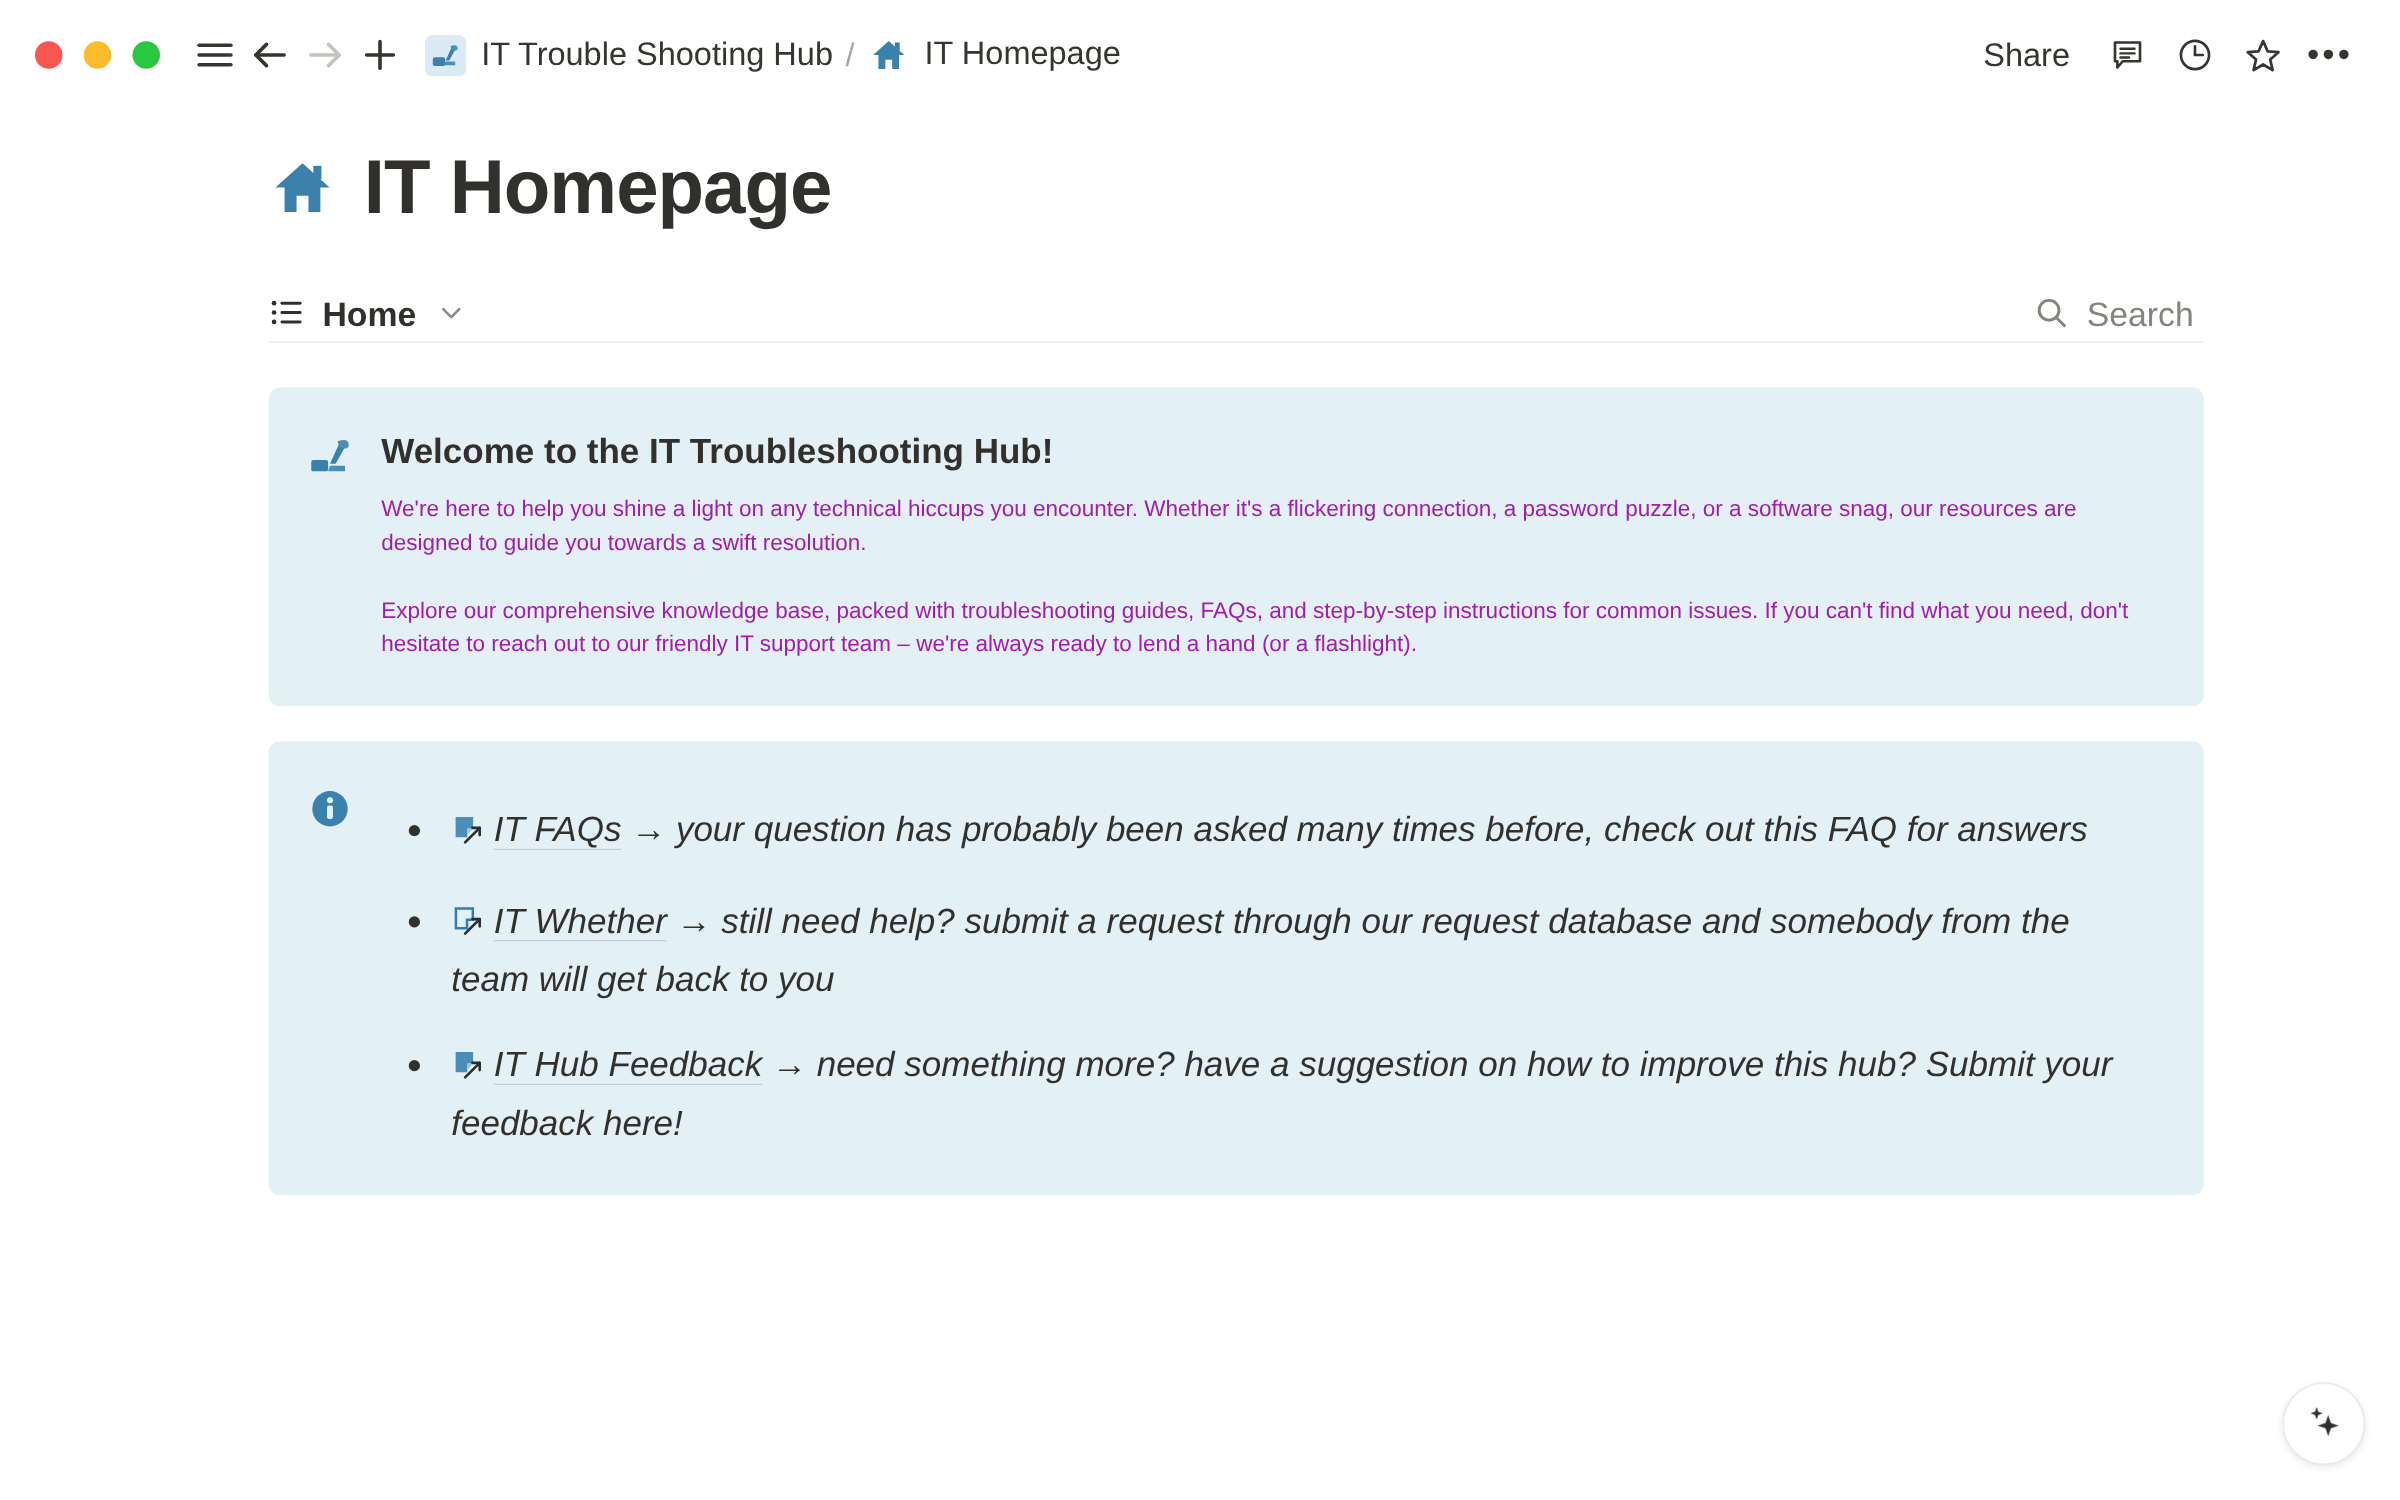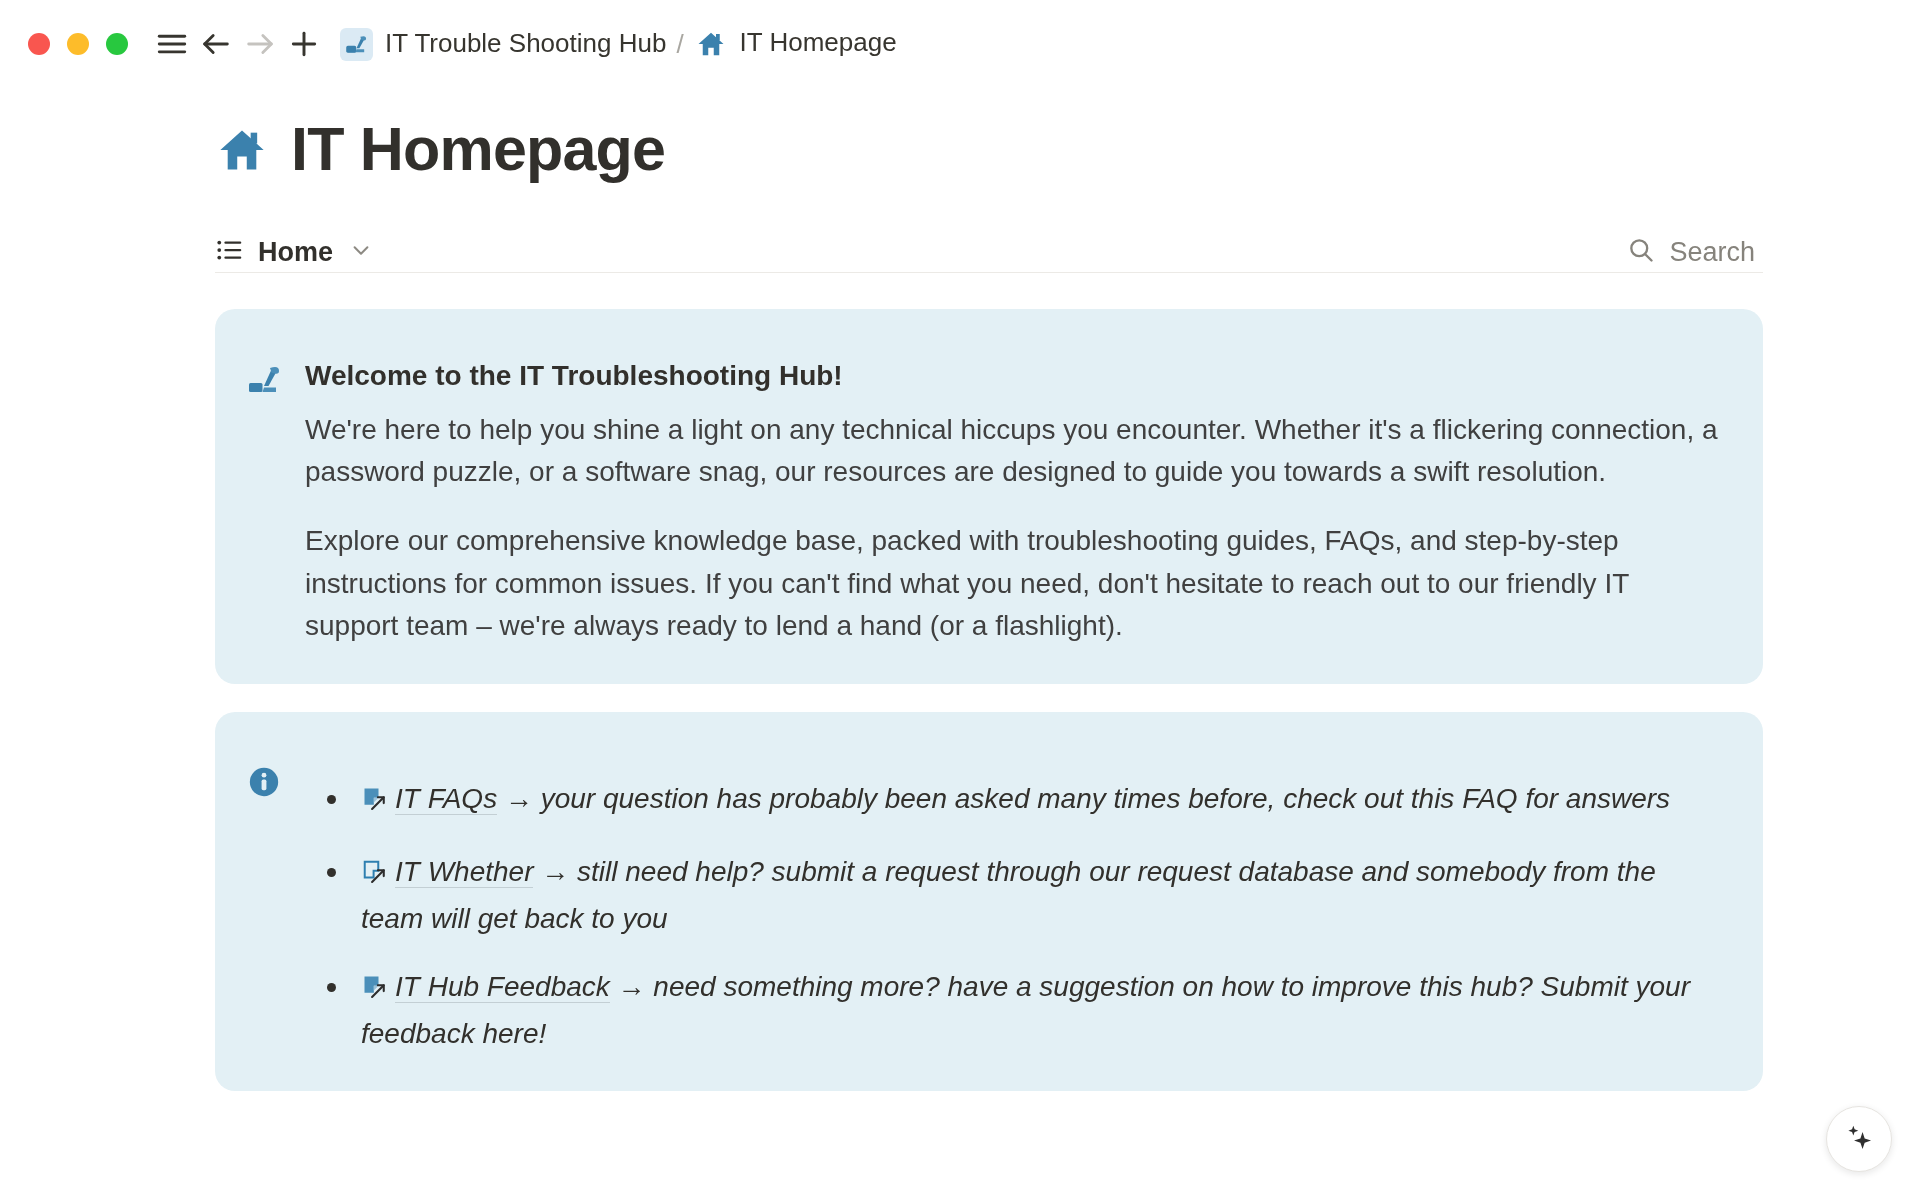--- a/index.html
+++ b/index.html
@@ -134,41 +134,41 @@
     align-items: center;
     gap: 14px;
     cursor: pointer;
     padding-right: 8px;
   }
   .search-label { font-size: 27px; color: #86837c; }
 
   
   .callout {
     background: #e3f0f5;
-    border-radius: 20px;
-    padding: 48px 40px 36px 30px;
+    border-radius: 9px;
+    padding: 32px 40px 36px 30px;
     display: flex;
     gap: 22px;
     width: 1548px;
   }
   .callout + .callout { margin-top: 28px; }
   .callout-icon { flex: none; width: 38px; display: flex; justify-content: center; padding-top: 5px; }
   .callout-body { flex: 1; }
 
   .callout-heading {
     font-size: 28px;
     font-weight: bold;
     color: #32302c;
     line-height: 1.35;
     margin-bottom: 14px;
   }
   .callout-p {
-    font-size: 28px;
+    font-size: 18px;
     line-height: 1.52;
-    color: #404040;
+    color: #a21caf;
   }
   .callout-p + .callout-p { margin-top: 26px; }
 
   .callout-lead {
     font-size: 28px;
     line-height: 1.5;
     color: #32302c;
   }
 
   ul.res-list {
@@ -279,20 +279,47 @@
       <span class="bc-emoji-plain">
         <svg width="30" height="30" viewBox="0 0 24 24">
           <path d="M12 3 L22 12 L18.6 12 L18.6 21 L14.2 21 L14.2 15 L9.8 15 L9.8 21 L5.4 21 L5.4 12 L2 12 Z" fill="#3b81ad"></path>
           <rect x="16" y="4" width="3" height="5" fill="#3b81ad"></rect>
         </svg>
       </span>
       <span>IT Homepage</span>
     </div>
   </div>
 
+  <div class="topbar-right">
+    <div class="share-btn">Share</div>
+
+    <div class="icon-btn">
+      <svg width="30" height="30" viewBox="0 0 24 24" fill="none" stroke="#37352f" stroke-width="1.7" stroke-linejoin="round">
+        <path d="M4 4 H20 V16 H9 L5.5 20 V16 H4 Z"></path>
+        <line x1="7.5" y1="8" x2="16.5" y2="8" stroke-width="1.5" stroke-linecap="round"></line>
+        <line x1="7.5" y1="11" x2="16.5" y2="11" stroke-width="1.5" stroke-linecap="round"></line>
+        <line x1="7.5" y1="13.6" x2="13" y2="13.6" stroke-width="1.5" stroke-linecap="round"></line>
+      </svg>
+    </div>
+
+    <div class="icon-btn">
+      <svg width="30" height="30" viewBox="0 0 24 24" fill="none" stroke="#37352f" stroke-width="1.7" stroke-linecap="round">
+        <circle cx="12" cy="12" r="9"></circle>
+        <polyline points="12,6.5 12,12 17,12"></polyline>
+      </svg>
+    </div>
+
+    <div class="icon-btn">
+      <svg width="31" height="31" viewBox="0 0 24 24" fill="none" stroke="#37352f" stroke-width="1.7" stroke-linejoin="round">
+        <polygon points="12,3 14.8,9.3 21.5,9.9 16.4,14.4 17.9,21 12,17.5 6.1,21 7.6,14.4 2.5,9.9 9.2,9.3"></polygon>
+      </svg>
+    </div>
+
+    <div class="icon-btn dots-btn">•••</div>
+  </div>
 </div>
 
 <div class="page">
   <div class="content">
 
     <div class="title-row">
       <span class="title-emoji">
         <svg width="52" height="52" viewBox="0 0 24 24">
           <path d="M12 3 L22 12 L18.6 12 L18.6 21 L14.2 21 L14.2 15 L9.8 15 L9.8 21 L5.4 21 L5.4 12 L2 12 Z" fill="#3b81ad"></path>
           <rect x="16" y="4" width="3" height="5" fill="#3b81ad"></rect>

